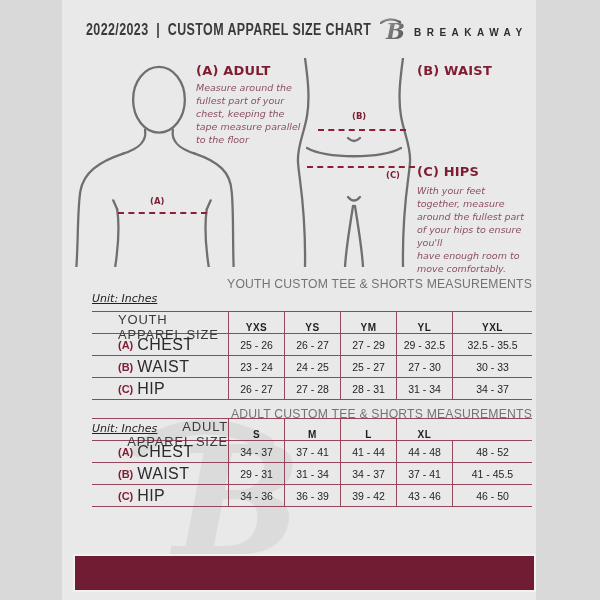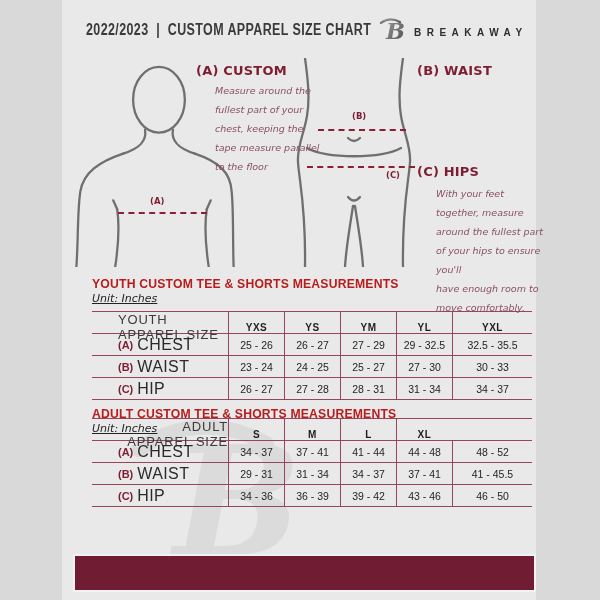--- a/index.html
+++ b/index.html
@@ -12,29 +12,29 @@
     color:#3a3a3a;letter-spacing:.5px;white-space:pre;transform:scaleX(.78);transform-origin:left top;}
   .brand{position:absolute;left:318px;top:15px;display:flex;align-items:center;}
   .brand svg{width:26px;height:28px;}
   .brand-name{font-size:10px;font-weight:bold;letter-spacing:5.5px;color:#2e2e2e;margin-left:8px;margin-top:6px;}
 
   
   .fig{position:absolute;}
   .fig path,.fig ellipse{fill:none;stroke:#6f6f6f;stroke-width:2.3;stroke-linecap:round;}
   .guide-head{position:absolute;font-size:13px;font-weight:bold;color:#7e1d31;
     font-family:"DejaVu Sans",sans-serif;letter-spacing:.2px;}
-  .guide-body{position:absolute;font-size:9.5px;line-height:19px;font-style:italic;
-    color:#8a4f63;font-family:"DejaVu Sans",sans-serif;white-space:pre-line;margin-left:19px;}
+  .guide-body{position:absolute;font-size:9.5px;line-height:13px;font-style:italic;
+    color:#8a4f63;font-family:"DejaVu Sans",sans-serif;white-space:pre-line;}
   .dash{position:absolute;border-top:2px dashed #8e1d36;}
   .marker{position:absolute;font-size:8.5px;font-weight:bold;color:#7e1d31;
     font-family:"DejaVu Sans",sans-serif;}
 
   
-  .tbl-title{position:absolute;left:30px;width:440px;text-align:left;font-size:12.2px;
-    font-weight:bold;color:#b91c1c;letter-spacing:.2px;}
+  .tbl-title{position:absolute;left:30px;width:440px;text-align:right;font-size:12.2px;
+    font-weight:normal;color:#737373;letter-spacing:.2px;}
   .tbl-unit{position:absolute;left:30px;width:440px;text-align:left;font-size:11px;
     font-style:italic;color:#222;font-family:"DejaVu Sans",sans-serif;text-decoration:underline;}
   .sz-table{position:absolute;left:30px;width:440px;border-bottom:1.5px solid #96455a;z-index:2;}
   .t-row{display:grid;grid-template-columns:136px 56px 56px 56px 56px 80px;height:22px;
     border-top:1.5px solid #96455a;box-sizing:border-box;}
   .t-cell{display:flex;align-items:center;justify-content:center;font-size:10.5px;color:#252525;}
   .t-cell.v{border-left:1.5px solid #96455a;}
   .t-cell.first{justify-content:flex-start;padding-left:26px;}
   .size-head{font-size:13px;letter-spacing:.8px;color:#3b3b3b;}
   .size-lbl{font-weight:bold;font-size:10px;letter-spacing:.5px;color:#1e1e1e;}
@@ -88,21 +88,21 @@
       <path d="M62,148 C65,168 69,190 70,209"></path>
     </svg>
 
     <div class="dash" style="left:56px;top:212px;width:89px;"></div>
     <span class="marker" style="left:88px;top:196px;">(A)</span>
     <div class="dash" style="left:256px;top:129px;width:88px;"></div>
     <span class="marker" style="left:290px;top:111px;">(B)</span>
     <div class="dash" style="left:245px;top:166px;width:108px;"></div>
     <span class="marker" style="left:324px;top:170px;">(C)</span>
 
-    <div class="guide-head" style="left:134px;top:63px;">(A) CUSTOM</div>
+    <div class="guide-head" style="left:134px;top:63px;">(A) ADULT</div>
     <div class="guide-body" style="left:134px;top:81px;width:110px;">Measure around the
 fullest part of your
 chest, keeping the
 tape measure parallel
 to the floor</div>
 
     <div class="guide-head" style="left:355px;top:63px;">(B) WAIST</div>
 
     <div class="guide-head" style="left:355px;top:164px;">(C) HIPS</div>
     <div class="guide-body" style="left:355px;top:184px;width:118px;">With your feet

